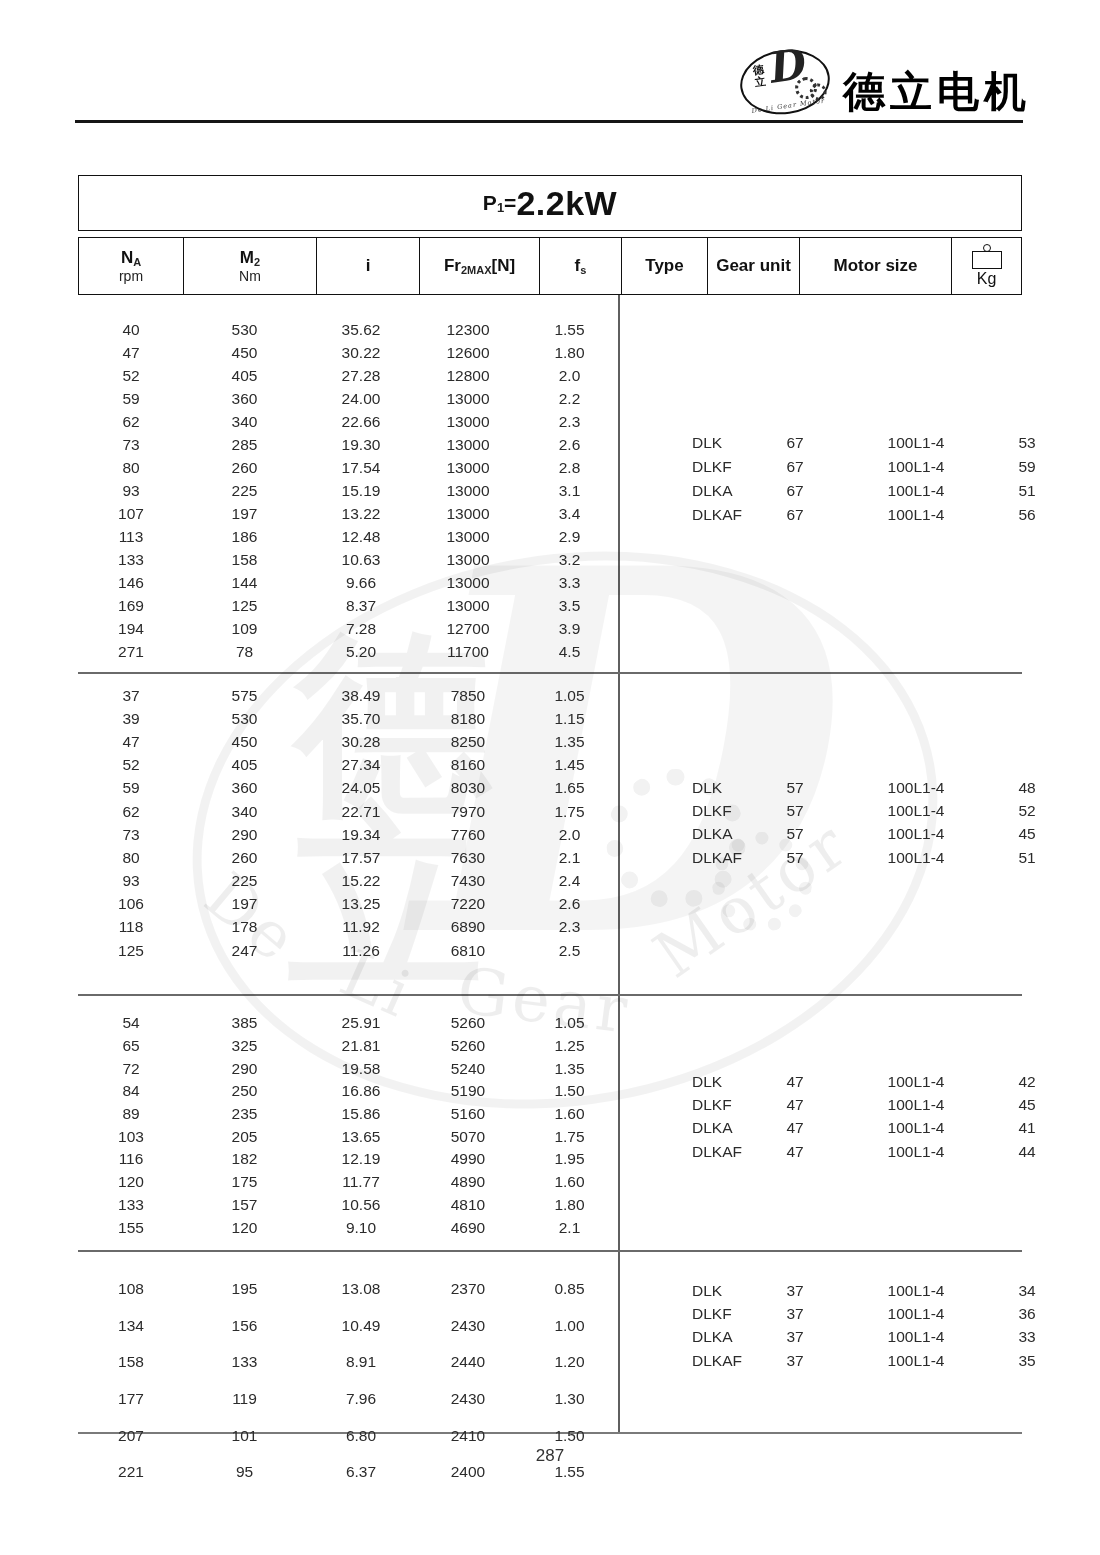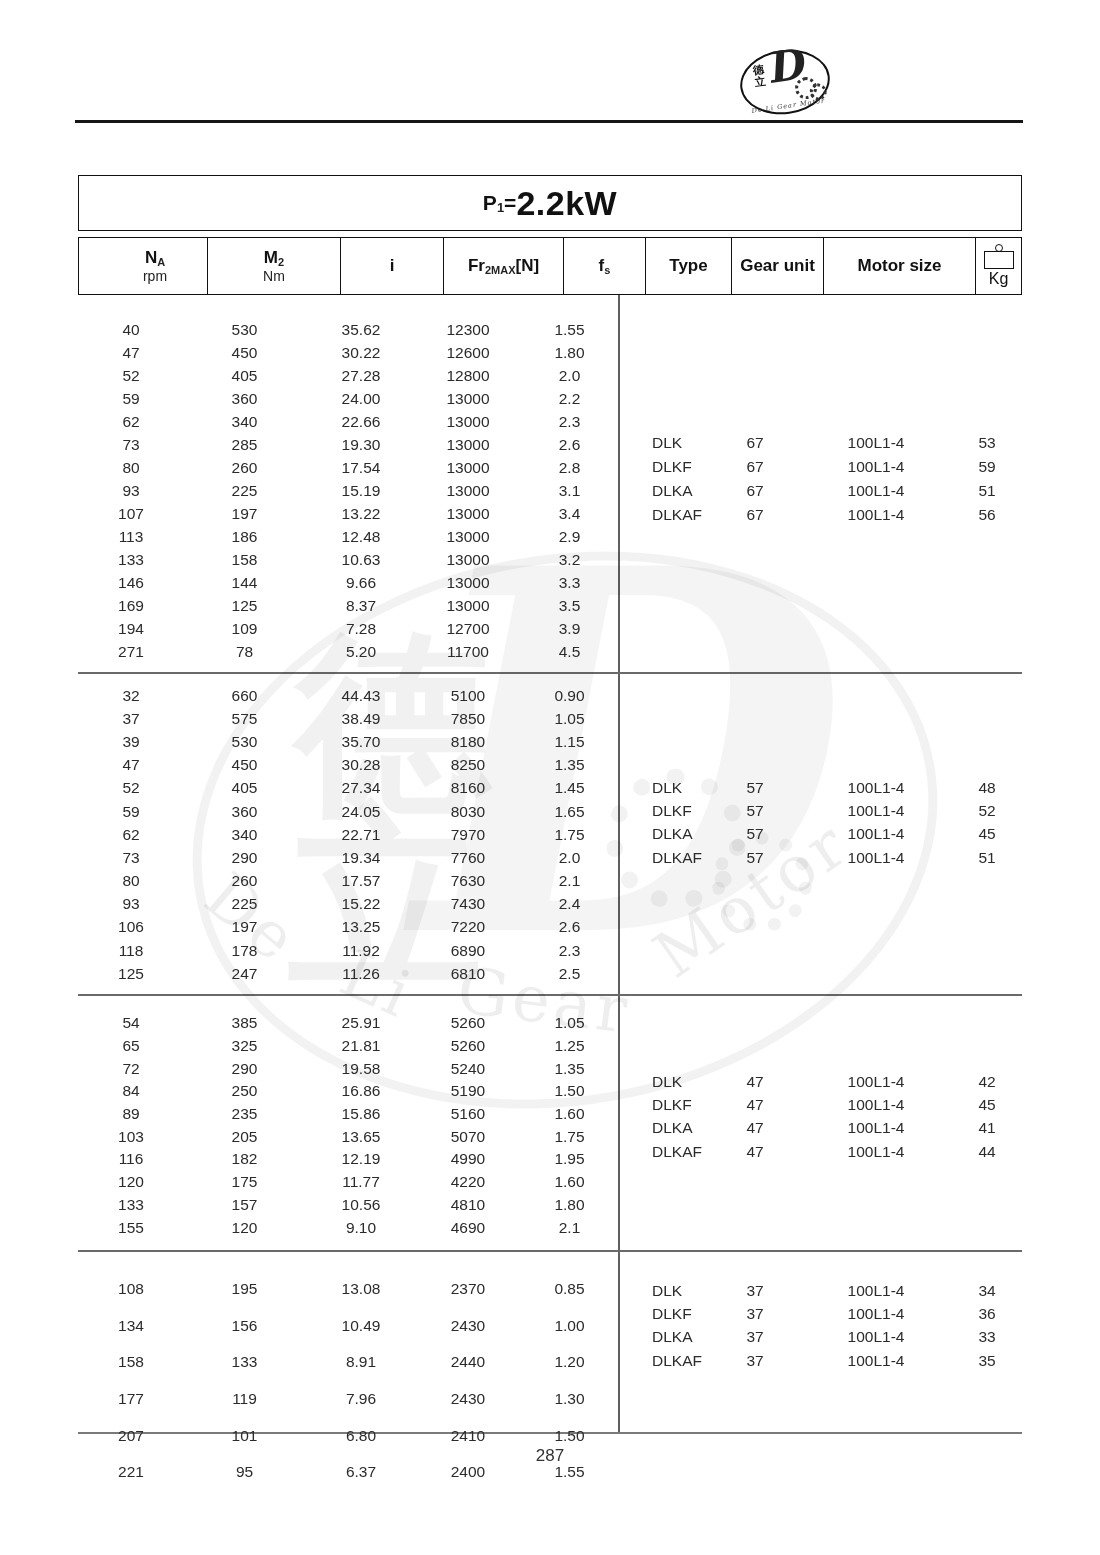--- a/index.html
+++ b/index.html
@@ -36,21 +36,20 @@
   .title-box .p{font-size:21px; font-weight:bold; color:#111;}
   .title-box .psub{font-size:13px; font-weight:bold; position:relative; top:4px;}
   .title-box .eq{font-size:21px; font-weight:bold; color:#111;}
   .title-box .pw{font-size:34px; font-weight:bold; color:#111; letter-spacing:0.5px;}
 
   
   .thead{
     position:absolute; left:78px; top:237px; width:944px; height:58px; box-sizing:border-box;
     border:1.7px solid #111; display:grid;
     grid-template-columns:104px 133px 103px 120px 82px 86px 92px 152px 1fr;
-    padding-left:24px;
   }
   .hcell{border-left:1.7px solid #111; display:flex; flex-direction:column;
     align-items:center; justify-content:center; line-height:1.15;}
   .hcell:first-child{border-left:none;}
   .h-main{font-size:17px; font-weight:bold; color:#111;}
   .h-sub{font-size:11px; font-weight:bold; position:relative; top:3px;}
   .h-unit{font-size:14px; color:#222;}
   .kg-circle{width:8px; height:8px; border:1.5px solid #111; border-radius:50%; box-sizing:border-box;}
   .kg-rect{width:30px; height:18px; border:1.7px solid #111; box-sizing:border-box; margin-top:-1px;}
   .kg-label{font-size:16px; color:#111; margin-top:1px;}
@@ -61,21 +60,21 @@
   .sep1{top:672px;} .sep2{top:994px;} .sep3{top:1250px;}
   .bottom-rule{position:absolute; left:78px; top:1432px; width:944px; height:2.2px; background:#7a7a7a;}
 
   
   .datablock{position:absolute; left:78px; width:542px; z-index:2;}
   .b1{top:318px;} .b2{top:684px;} .b3{top:1012px;} .b4{top:1264px;}
   .drow{display:grid; grid-template-columns:106px 121px 112px 102px 101px; align-items:center;}
   .b1 .drow{height:23px;} .b2 .drow{height:23.2px;} .b3 .drow{height:22.7px;} .b4 .drow{height:22.6px;margin-top:14px;}
   .dcell{text-align:center; font-size:15.5px; color:#2b2b2b;}
 
-  .typeblock{position:absolute; left:618px; width:404px; z-index:2;}
+  .typeblock{position:absolute; left:618px; width:404px; z-index:2;padding-left:40px;}
   .t1{top:431px;} .t2{top:776px;} .t3{top:1070px;} .t4{top:1279px;}
   .trow{display:grid; grid-template-columns:92px 90px 152px 70px; align-items:center;}
   .t1 .trow{height:24px;} .t2 .trow,.t3 .trow,.t4 .trow{height:23.3px;}
   .tcell{text-align:center; font-size:15.5px; color:#2b2b2b;}
   .tcell.type-cell{text-align:left; padding-left:34px;}
 
   
   .wm{position:absolute; z-index:1; color:rgba(0,0,0,0.055); pointer-events:none;}
   .wm-ellipse{left:190px; top:555px; width:750px; height:550px;
     border:9px solid rgba(0,0,0,0.05); border-radius:50%; transform:rotate(-10deg); box-sizing:border-box;}
@@ -116,20 +115,21 @@
   <div class="logo-oval">
     <div class="logo-cn">
       <div>德</div>
       <div>立</div>
     </div>
     <div class="logo-d">D</div>
     <div class="logo-gear g1"></div>
     <div class="logo-gear g2"></div>
     <div class="logo-en">De Li Gear Motor</div>
   </div>
+  <div class="brand-name">德立电机</div>
   <div class="header-rule"></div>
 
   <div class="title-box">
     <span class="p">P</span>
       <span class="psub">1</span>
       <span class="eq">=</span>
       <span class="pw">2.2kW</span>
   </div>
 
   <div class="thead">
@@ -274,27 +274,20 @@
       <div class="drow">
         <div class="dcell">271</div>
         <div class="dcell">78</div>
         <div class="dcell">5.20</div>
         <div class="dcell">11700</div>
         <div class="dcell">4.5</div>
       </div>
     </div>
   <div class="datablock b2">
       <div class="drow">
-        <div class="dcell">32</div>
-        <div class="dcell">660</div>
-        <div class="dcell">44.43</div>
-        <div class="dcell">5100</div>
-        <div class="dcell">0.90</div>
-      </div>
-      <div class="drow">
         <div class="dcell">37</div>
         <div class="dcell">575</div>
         <div class="dcell">38.49</div>
         <div class="dcell">7850</div>
         <div class="dcell">1.05</div>
       </div>
       <div class="drow">
         <div class="dcell">39</div>
         <div class="dcell">530</div>
         <div class="dcell">35.70</div>
@@ -419,21 +412,21 @@
         <div class="dcell">116</div>
         <div class="dcell">182</div>
         <div class="dcell">12.19</div>
         <div class="dcell">4990</div>
         <div class="dcell">1.95</div>
       </div>
       <div class="drow">
         <div class="dcell">120</div>
         <div class="dcell">175</div>
         <div class="dcell">11.77</div>
-        <div class="dcell">4220</div>
+        <div class="dcell">4890</div>
         <div class="dcell">1.60</div>
       </div>
       <div class="drow">
         <div class="dcell">133</div>
         <div class="dcell">157</div>
         <div class="dcell">10.56</div>
         <div class="dcell">4810</div>
         <div class="dcell">1.80</div>
       </div>
       <div class="drow">

